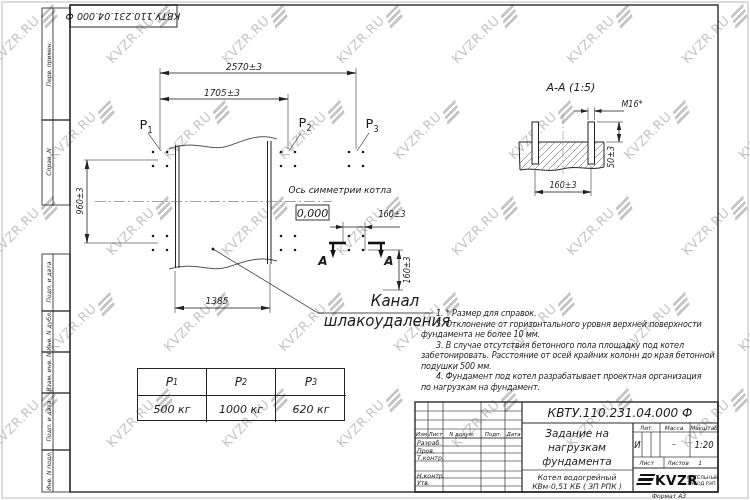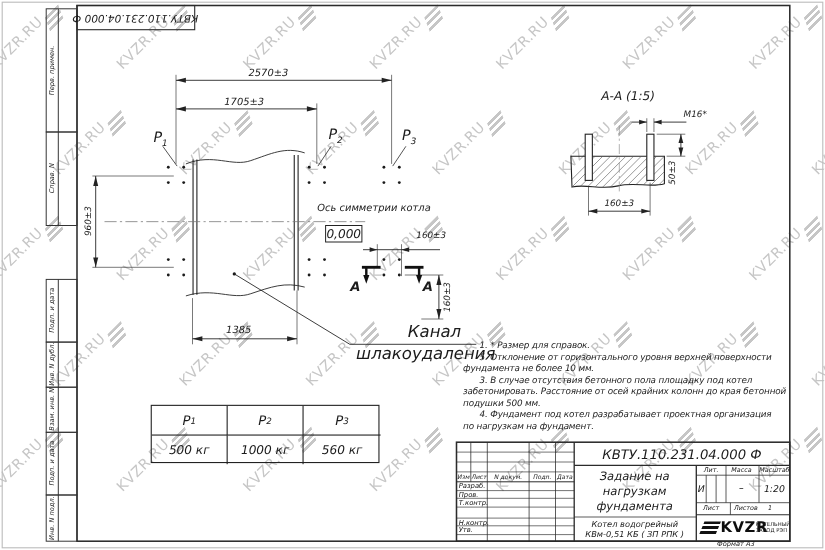--- a/index.html
+++ b/index.html
@@ -12,21 +12,21 @@
     white-space:nowrap;font-family:"DejaVu Sans",sans-serif;}
   .wm-logo{position:absolute;width:17px;height:14px;transform:rotate(-45deg) skewX(-24deg);}
   #draw-layer{position:absolute;left:0;top:0;z-index:1;}
   #text-layer{position:absolute;left:0;top:0;width:750px;height:500px;z-index:2;}
   .lbl{position:absolute;color:#1b1b1b;white-space:nowrap;}
   .ctr{transform:translate(-50%,-50%);}
   .r90{transform:translate(-50%,-50%) rotate(-90deg);}
   .r180{transform:translate(-50%,-50%) rotate(180deg);}
   .dim{font-size:9px;font-style:italic;}
   .dim-s{font-size:8px;font-style:italic;}
-  .p-lbl{font-size:13px;font-style:italic;}
+  .p-lbl{font-size:13px;}
   .p-lbl sub{font-size:8px;}
   .note-line{font-size:8px;font-style:italic;line-height:10.5px;letter-spacing:-.15px;white-space:nowrap;color:#1b1b1b;}
   .ind{padding-left:15px;}
   .stamp-lbl{font-size:6px;font-style:italic;color:#222;}
   
   #load-table{position:absolute;left:137px;top:368px;width:208px;height:53px;z-index:2;
     display:grid;grid-template-columns:69px 69px 70px;grid-template-rows:27px 26px;
     border:1.3px solid #222;box-sizing:border-box;background:transparent;}
   #load-table .cell{border-right:1.2px solid #222;border-bottom:1.2px solid #222;
     display:flex;align-items:center;justify-content:center;color:#1b1b1b;}
@@ -419,16 +419,16 @@
     <div class="cell hdr">
         <span>P</span>
         <sub>2</sub>
       </div>
     <div class="cell hdr last">
         <span>P</span>
         <sub>3</sub>
       </div>
     <div class="cell vrow">500  кг</div>
     <div class="cell vrow">1000  кг</div>
-    <div class="cell vrow last">560  кг</div>
+    <div class="cell vrow last">620  кг</div>
   </div>
 
 </div>
 
 </body></html>

